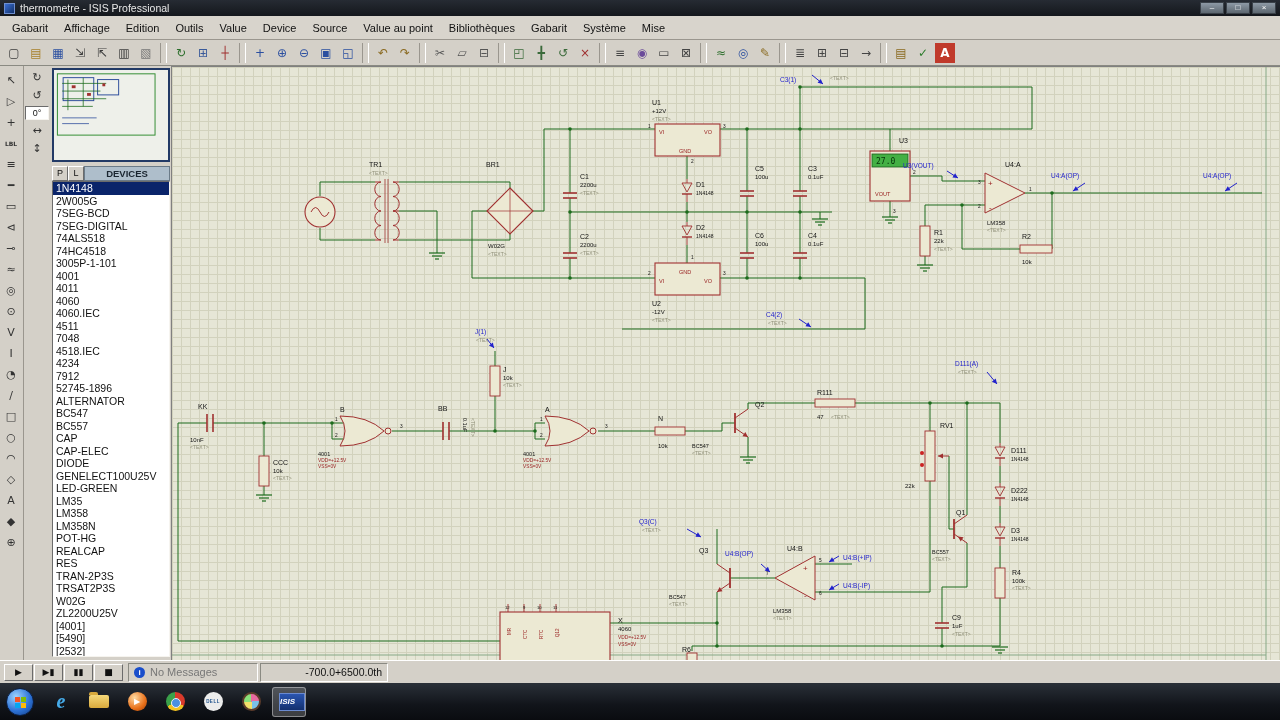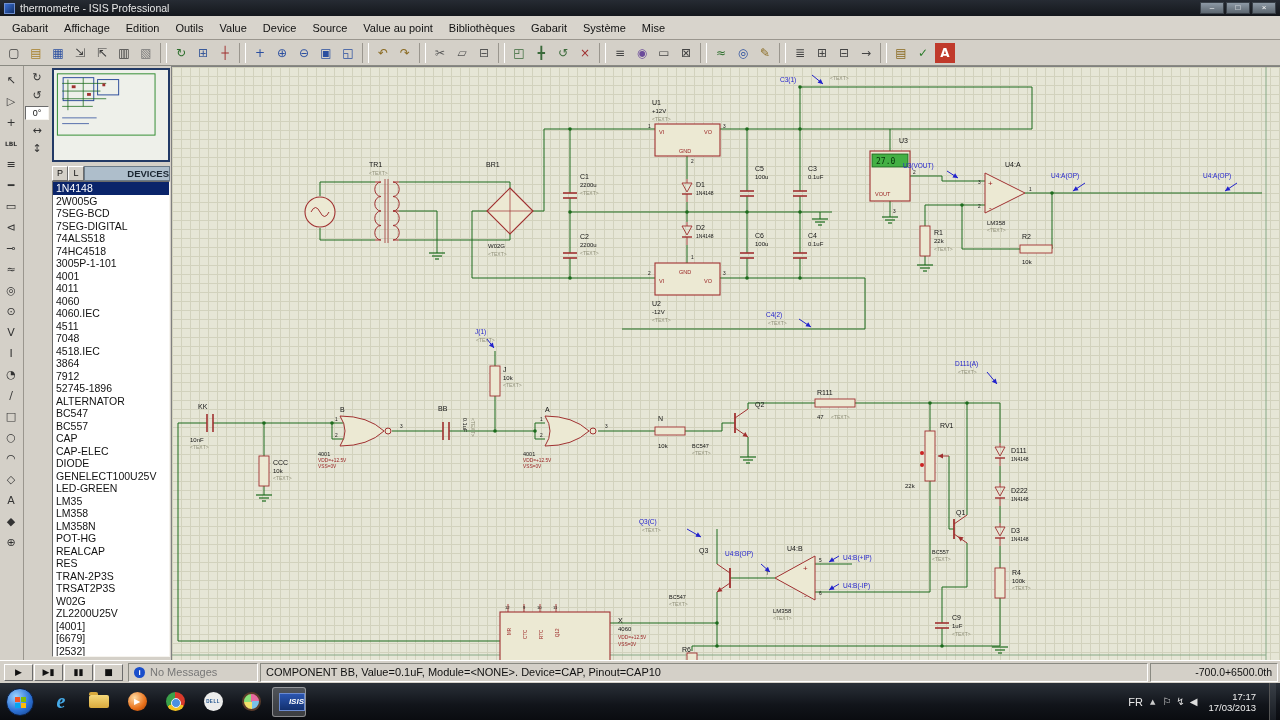--- a/index.html
+++ b/index.html
@@ -43,21 +43,21 @@
     color:#333;border:1px solid transparent;}
   #angle-box{width:24px;height:14px;margin:2px 1px;background:#fff;border:1px solid;
     border-color:#6b6b6b #f6f4ef #f6f4ef #6b6b6b;font-size:9px;text-align:center;line-height:13px;}
 
   #minimap{position:absolute;left:28px;top:2px;width:118px;height:94px;background:#eef0ea;
     border:2px solid #223a66;}
   #devhdr{position:absolute;left:28px;top:100px;width:118px;height:15px;display:flex;}
   .plbtn{width:16px;height:15px;background:#d4d0c8;border:1px solid;
     border-color:#fff #6b6b6b #6b6b6b #fff;font-size:9px;text-align:center;line-height:13px;}
   #devtitle{flex:1;background:#aebecb;border:1px solid #6b7b88;font-size:9.5px;font-weight:bold;
-    text-align:right;line-height:13px;color:#1a2530;}
+    text-align:center;line-height:13px;color:#1a2530;}
   #devlist{position:absolute;left:28px;top:115px;width:118px;height:476px;background:#fff;
     border:1px solid;border-color:#6b6b6b #f6f4ef #f6f4ef #6b6b6b;overflow:hidden;}
   .ditem{height:12.5px;line-height:12.5px;padding-left:3px;font-size:10.5px;white-space:nowrap;}
   .ditem.selected{background:#0a246a;color:#fff;}
 
   #canvas{position:absolute;left:171px;top:0;width:1109px;height:594px;
     background-color:#e6e6d6;
     background-image:linear-gradient(#d2d2bd 1px,transparent 1px),
                      linear-gradient(90deg,#d2d2bd 1px,transparent 1px);
     background-size:9px 9px;border-top:1px solid #808080;border-left:1px solid #808080;}
@@ -99,21 +99,21 @@
   .chromeball{width:19px;height:19px;border-radius:50%;
     background:conic-gradient(#d93a2b 0 33%,#f3c220 33% 66%,#3aa14a 66% 100%);position:relative;}
   .chromeball:after{content:"";position:absolute;left:5.5px;top:5.5px;width:8px;height:8px;
     border-radius:50%;background:#4a90e2;border:1.5px solid #eee;}
   .dellball{width:19px;height:19px;border-radius:50%;background:#ececec;color:#1a4e8a;
     font-size:4.5px;font-weight:bold;text-align:center;line-height:19px;letter-spacing:.5px;}
   .paintball{width:19px;height:19px;border-radius:50%;
     background:conic-gradient(#e86aa0 0 25%,#7ac0e8 25% 50%,#f3e06a 50% 75%,#8ae07a 75% 100%);
     border:2px solid #5a3a2a;}
   .isisbox{width:26px;height:18px;background:linear-gradient(#2a55b0,#13306e);border:1px solid #6a8ad0;
-    color:#fff;font-size:8px;font-style:italic;font-weight:bold;text-align:right;line-height:16px;margin-left:6px;}
+    color:#fff;font-size:8px;font-style:italic;font-weight:bold;text-align:left;line-height:16px;margin-left:6px;}
   #trayspacer{flex:1;}
   #tray{display:flex;align-items:center;gap:7px;color:#e8e8e8;padding-right:4px;}
   #tray .trayglyph{font-size:10px;color:#ddd;}
   #lang{font-size:11px;}
   #trayarrow{font-size:7px;color:#ccc;}
   #clock{text-align:right;font-size:9.5px;line-height:11px;color:#f0f0f0;padding-left:4px;}
   #showdesktop{width:7px;height:37px;border-left:1px solid #555;margin-left:6px;
     background:linear-gradient(#3a4048,#181c22);}
 </style>
 </head>
@@ -261,21 +261,21 @@
           <div class="ditem">74ALS518</div>
           <div class="ditem">74HC4518</div>
           <div class="ditem">3005P-1-101</div>
           <div class="ditem">4001</div>
           <div class="ditem">4011</div>
           <div class="ditem">4060</div>
           <div class="ditem">4060.IEC</div>
           <div class="ditem">4511</div>
           <div class="ditem">7048</div>
           <div class="ditem">4518.IEC</div>
-          <div class="ditem">3864</div>
+          <div class="ditem">4234</div>
           <div class="ditem">7912</div>
           <div class="ditem">52745-1896</div>
           <div class="ditem">ALTERNATOR</div>
           <div class="ditem">BC547</div>
           <div class="ditem">BC557</div>
           <div class="ditem">CAP</div>
           <div class="ditem">CAP-ELEC</div>
           <div class="ditem">DIODE</div>
           <div class="ditem">GENELECT100U25V</div>
           <div class="ditem">LED-GREEN</div>
@@ -283,21 +283,21 @@
           <div class="ditem">LM358</div>
           <div class="ditem">LM358N</div>
           <div class="ditem">POT-HG</div>
           <div class="ditem">REALCAP</div>
           <div class="ditem">RES</div>
           <div class="ditem">TRAN-2P3S</div>
           <div class="ditem">TRSAT2P3S</div>
           <div class="ditem">W02G</div>
           <div class="ditem">ZL2200U25V</div>
           <div class="ditem">[4001]</div>
-          <div class="ditem">[6679]</div>
+          <div class="ditem">[5490]</div>
           <div class="ditem">[2532]</div>
         </div>
     </div>
 
     <div id="canvas">
       <svg id="schematic" width="1108" height="594" viewBox="0 0 1108 594" xmlns="http://www.w3.org/2000/svg">
           <polyline points="148,129 148,115 203,115" fill="none" stroke="#1c6b1c" stroke-width="1"></polyline>
           <polyline points="148,161 148,173 203,173" fill="none" stroke="#1c6b1c" stroke-width="1"></polyline>
           <polyline points="227,115 338,115 338,121" fill="none" stroke="#1c6b1c" stroke-width="1"></polyline>
           <polyline points="227,173 338,173 338,167" fill="none" stroke="#1c6b1c" stroke-width="1"></polyline>
@@ -798,23 +798,20 @@
     <div id="playctrls">
         <div class="pbtn glyph">▶</div>
         <div class="pbtn glyph">▶▮</div>
         <div class="pbtn glyph">▮▮</div>
         <div class="pbtn glyph">■</div>
       </div>
     <div class="statusseg" id="seg-nomsg">
       <div id="info-icon">i</div>
       <span>No Messages</span>
     </div>
-    <div class="statusseg" id="seg-msg">
-      <span>COMPONENT BB, Value=0.1uF, Module=&lt;NONE&gt;. Device=CAP, Pinout=CAP10</span>
-    </div>
     <div class="statusseg" id="seg-coords">
       <span>-700.0</span>
       <span>+6500.0</span>
       <span>th</span>
     </div>
   </div>
 
   <div id="taskbar">
     <div id="startorb">
       <div id="orbflag">
@@ -841,29 +838,15 @@
           <div class="dellball">DELL</div>
         </div>
         <div class="tb-icon">
           <div class="paintball"></div>
         </div>
         <div class="tb-icon" data-active="true">
           <div class="isisbox">ISIS</div>
         </div>
       </div>
     <div id="trayspacer"></div>
-    <div id="tray">
-      <span id="lang">FR</span>
-      <span id="trayarrow" class="glyph">▲</span>
-      <span id="trayicons" style="display:flex;gap:5px;">
-          <span class="trayglyph glyph">⚐</span>
-          <span class="trayglyph glyph">↯</span>
-          <span class="trayglyph glyph">◀</span>
-        </span>
-      <div id="clock">
-        <div>17:17</div>
-        <div>17/03/2013</div>
-      </div>
-      <div id="showdesktop"></div>
-    </div>
   </div>
 
 </div>
 
 </body></html>

